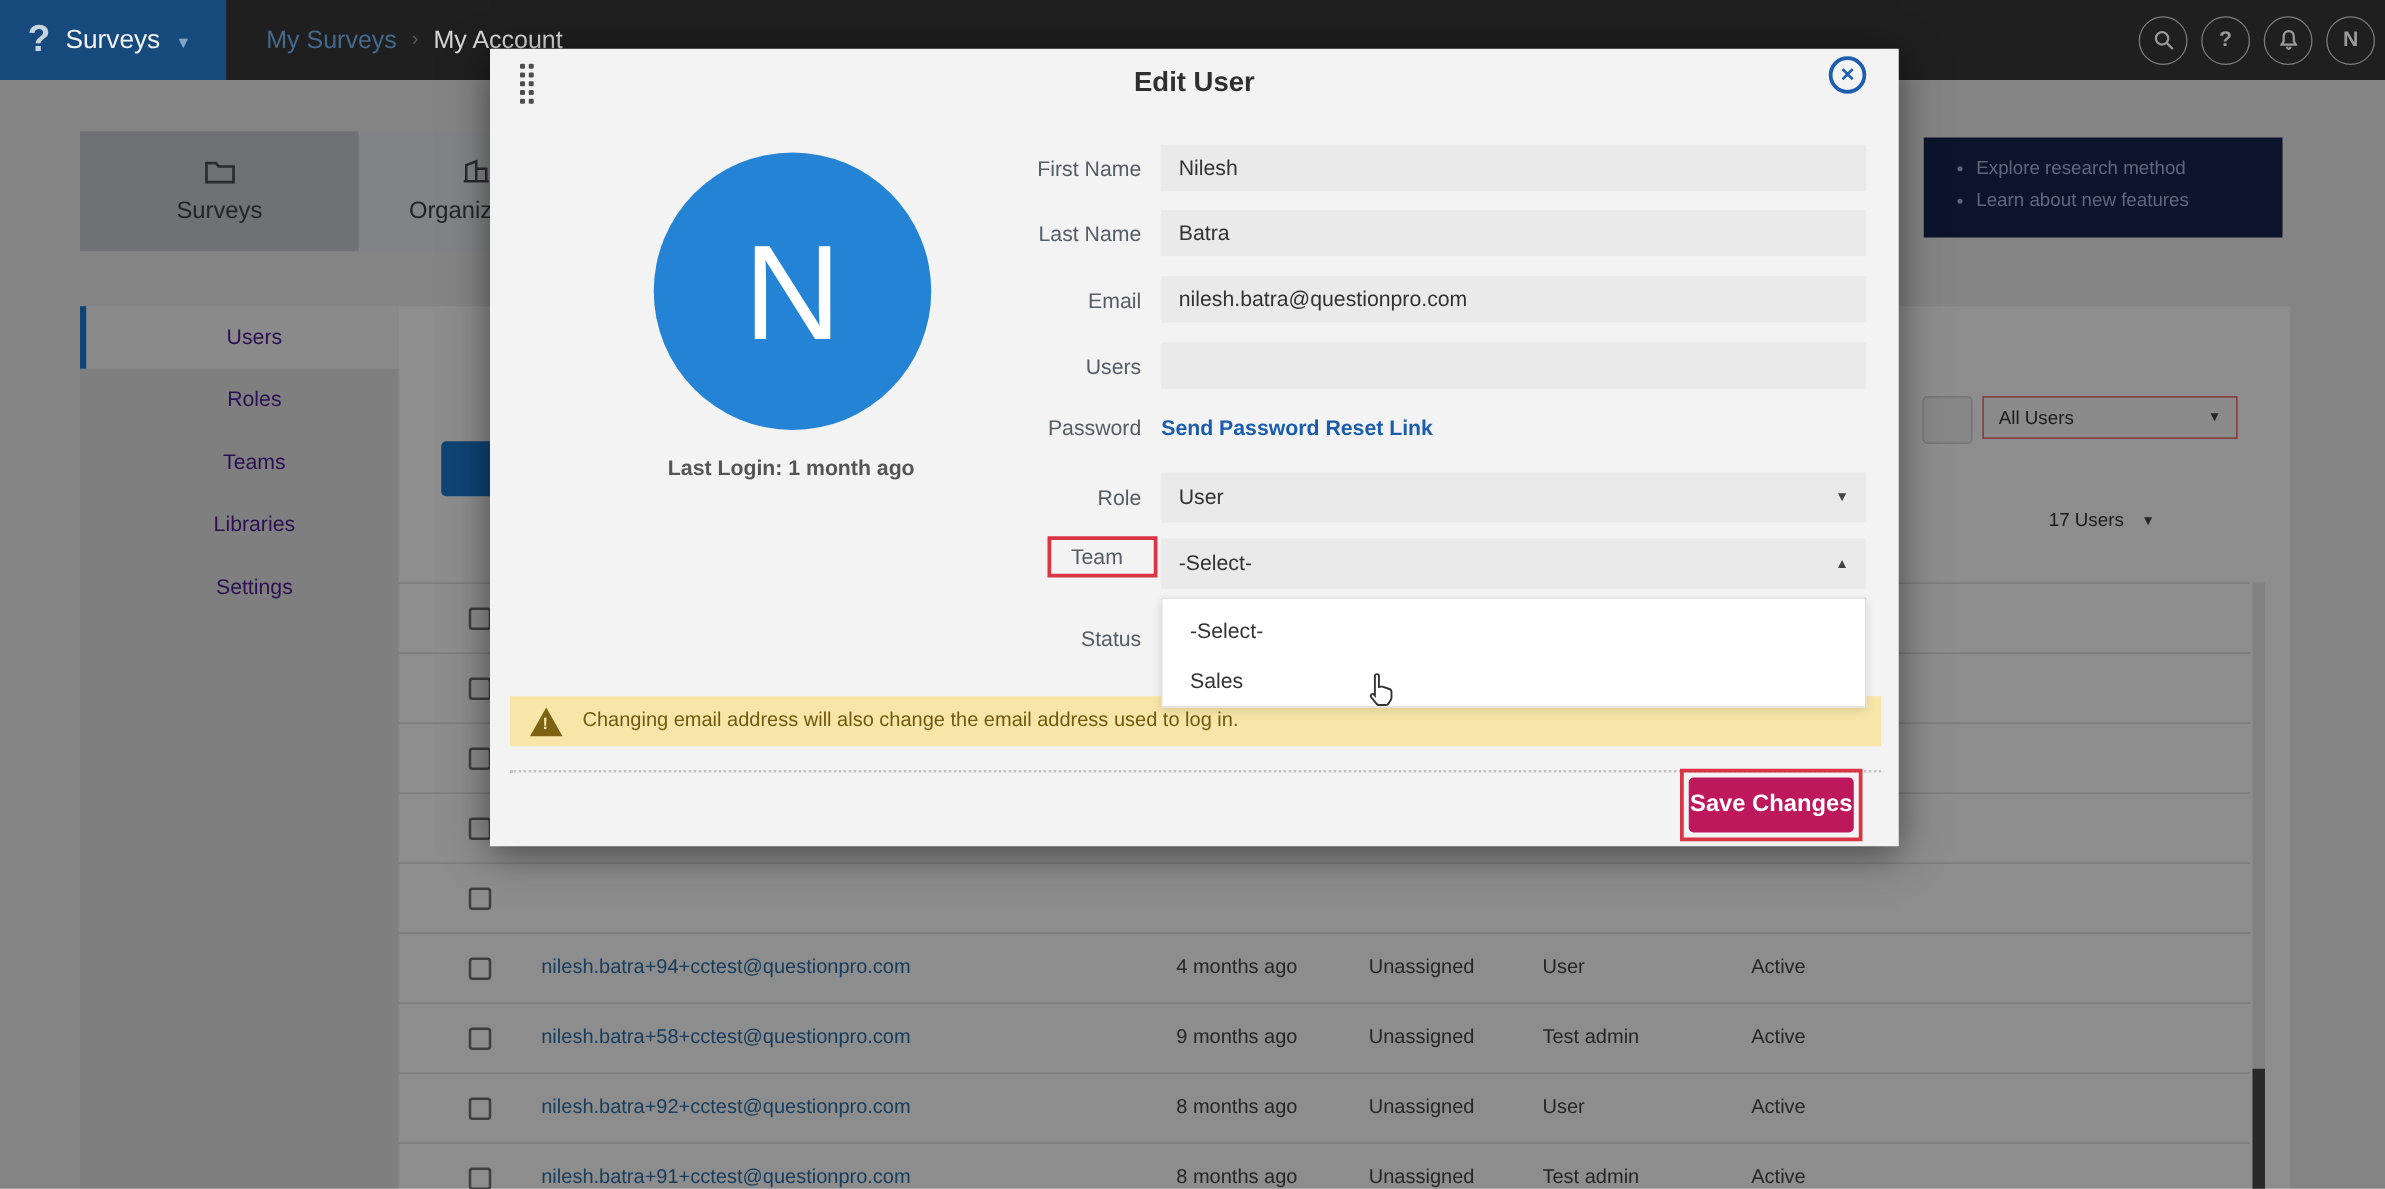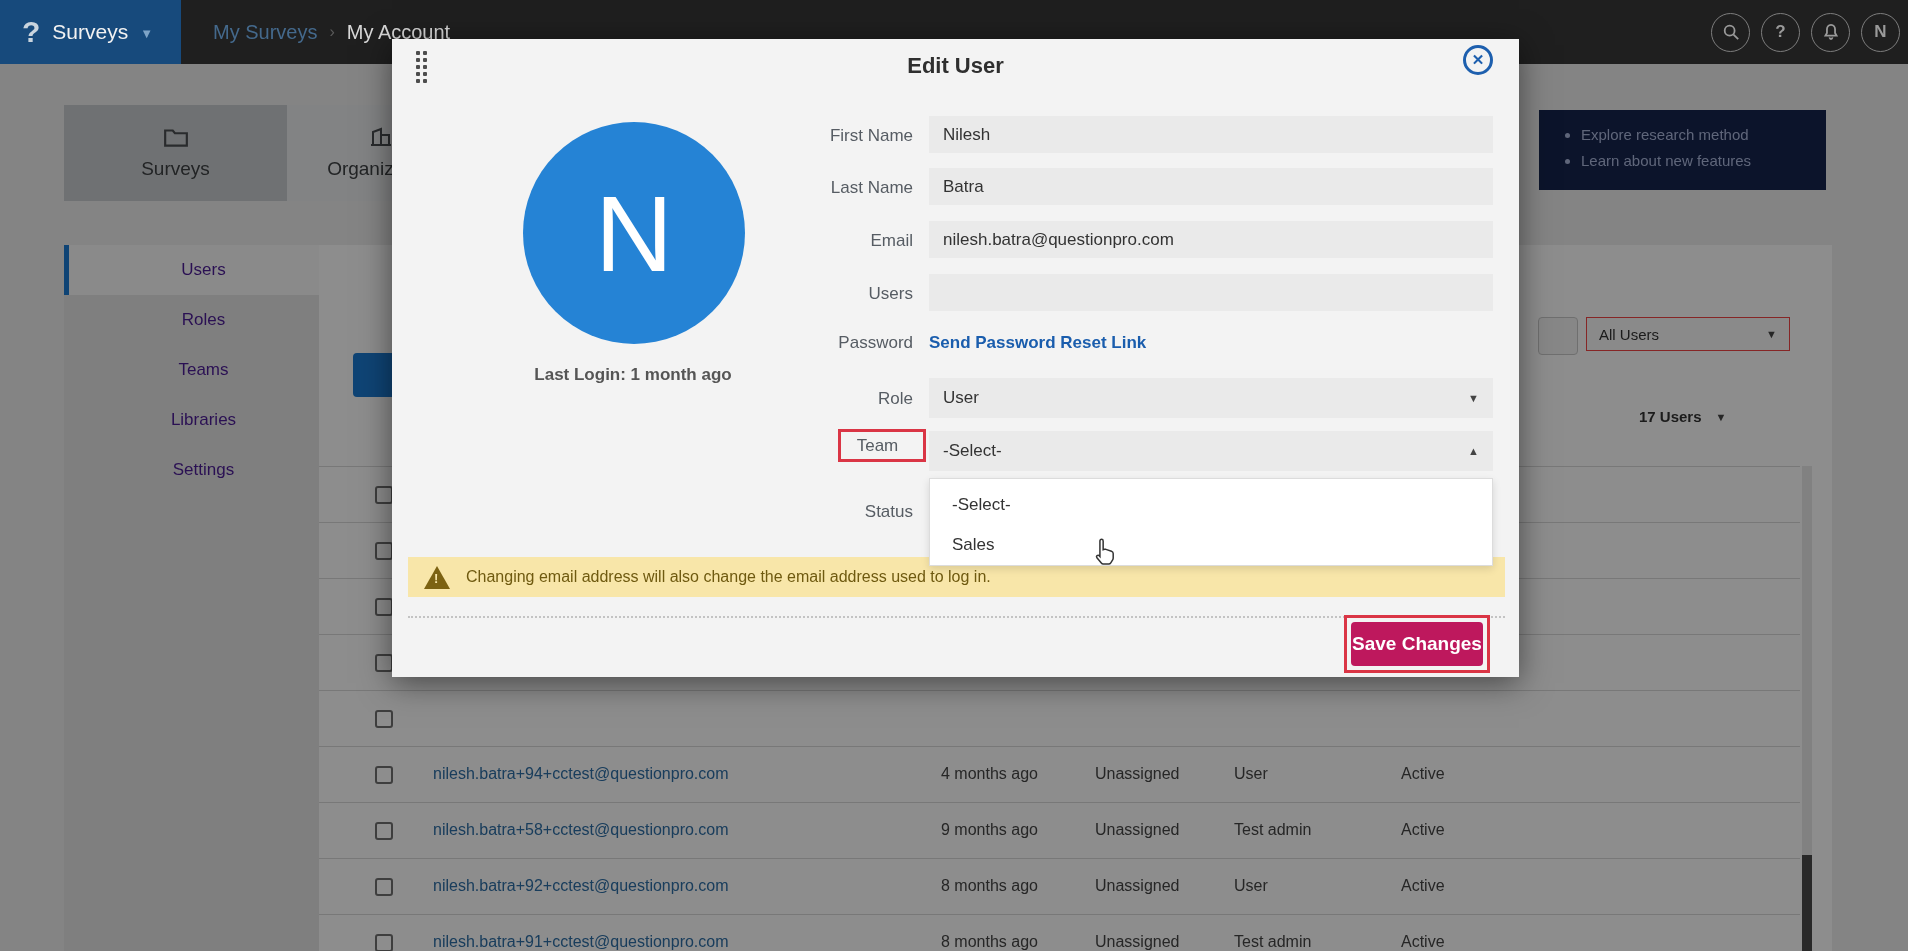--- a/index.html
+++ b/index.html
@@ -39,21 +39,21 @@
   #sidebar { position:absolute; left:64px; top:181px; width:255px; height:706px; background:#e2e2e2; }
   .side-item { height:50px; display:flex; align-items:center; padding-left:24px; font-size:17px; color:#4c1d95; cursor:pointer;justify-content:center; }
   .side-item.active { background:#f6f6f6; border-left:5px solid #1b7ad1; padding-left:19px; }
 
   #table-panel { position:absolute; left:319px; top:181px; width:1513px; height:706px; background:#fbfbfb; }
   #mini-search { position:absolute; left:1219px; top:72px; width:40px; height:38px; background:#f1f1f1; border:1px solid #c7c7c7; border-radius:4px; }
   #all-users-box { position:absolute; left:1267px; top:72px; width:204px; height:34px; border:1px solid #ef4444; background:#f7f7f7;
     display:flex; align-items:center; justify-content:space-between; padding:0 12px; font-size:15px; color:#333; cursor:pointer; }
   .caret { font-size:11px; color:#444; }
   #add-user-btn { position:absolute; left:34px; top:108px; width:130px; height:44px; background:#1b7ad1; border:none; border-radius:4px; cursor:pointer; }
-  #user-count { position:absolute; left:1320px; top:163px; font-size:15px; font-weight:bold; color:#333; display:flex; gap:14px; align-items:center; cursor:pointer; }
+  #user-count { position:absolute; left:1320px; top:163px; font-size:15px; font-weight:normal; color:#333; display:flex; gap:14px; align-items:center; cursor:pointer; }
 
   #rows { position:absolute; left:0; top:221px; width:1481px; }
   .row { position:relative; height:56px; border-top:1px solid #d6d6d6; }
   .cbx { position:absolute; left:56px; top:19px; width:18px; height:18px; border:2px solid #6f6f6f; border-radius:3px; background:transparent; cursor:pointer; }
   .cell { position:absolute; top:18px; font-size:16px; color:#454545; white-space:nowrap; }
   .c-email { left:114px; color:#2d6da4; cursor:pointer; }
   .c-date  { left:622px; }
   .c-team  { left:776px; }
   .c-role  { left:915px; }
   .c-status{ left:1082px; }

